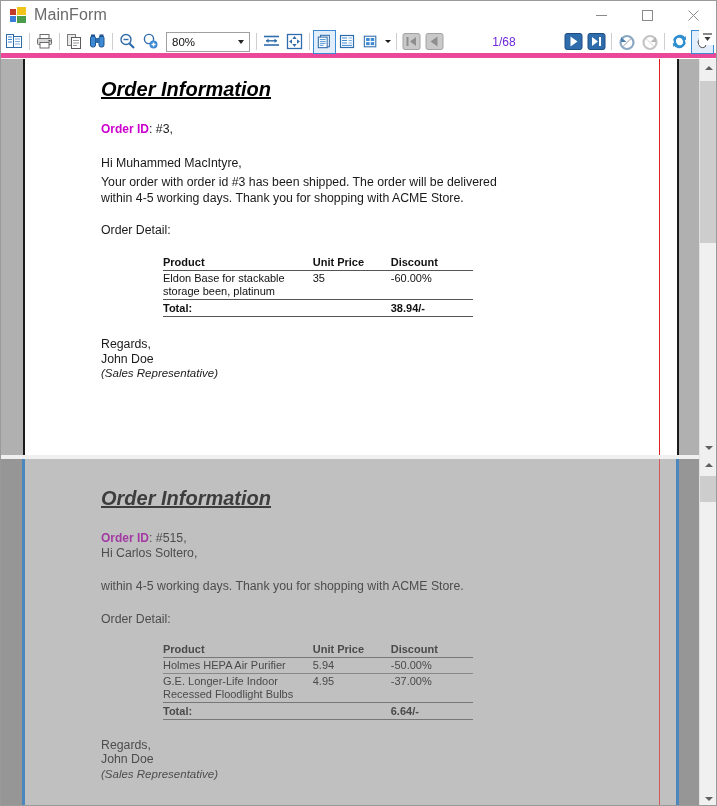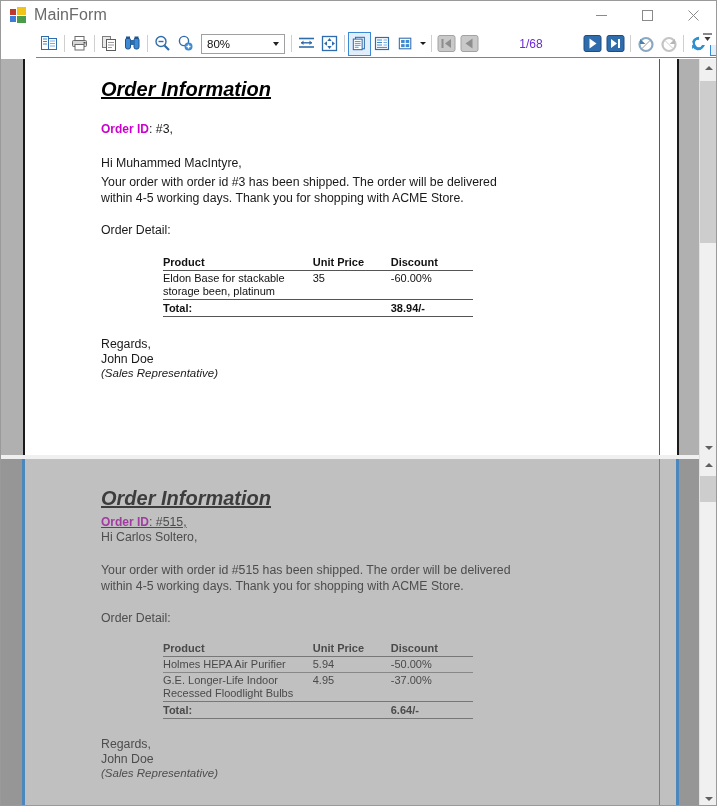--- a/index.html
+++ b/index.html
@@ -62,23 +62,22 @@
   }
   .win-btn svg { display:block; }
 
   
   .toolbar {
     height: 28px;
     background: #ffffff;
     display: flex;
     align-items: center;
     padding: 0 2px;
-    border-bottom: 1px solid #ec4899;
+    border-bottom: 5px solid #ec4899;
     position: relative;
-    margin-left: 35px;
   }
   .tb-btn {
     width: 23px; height: 24px;
     display: flex; align-items: center; justify-content: center;
     flex: none;
     position: relative;
   }
   .tb-btn.sel {
     border: 1px solid #3d8ad4;
     background: #e2eefb;
@@ -622,28 +621,27 @@
         <div class="gutter-l"></div>
         <div class="gutter-r"></div>
         <div class="edge-l"></div>
         <div class="edge-r"></div>
         <div class="margin-line"></div>
 
         <div class="content">
           <div style="position:absolute;left:76px;top:28px;width:560px;">
             <div class="doc-title">Order Information</div>
 
-            <div class="line" style="margin-top:5px;text-decoration:underline;">
+            <div class="line" style="margin-top:21px;">
               <span class="oid-label">Order ID</span><span>: #515,</span>
             </div>
 
             <div class="line" style="">Hi Carlos Soltero,</div>
 
             <div class="para" style="margin-top:18px;">
-              <div>Your order with order id #515 has been shipped. The order will be delivered</div>
               <div>within 4-5 working days. Thank you for shopping with ACME Store.</div>
             </div>
 
             <div class="line" style="margin-top:17px;">Order Detail:</div>
 
             <div style="margin-top:16px;margin-left:62px;">
               <table class="order">
                 <thead>
                   <tr>
                     <th class="c-prod">Product</th>

